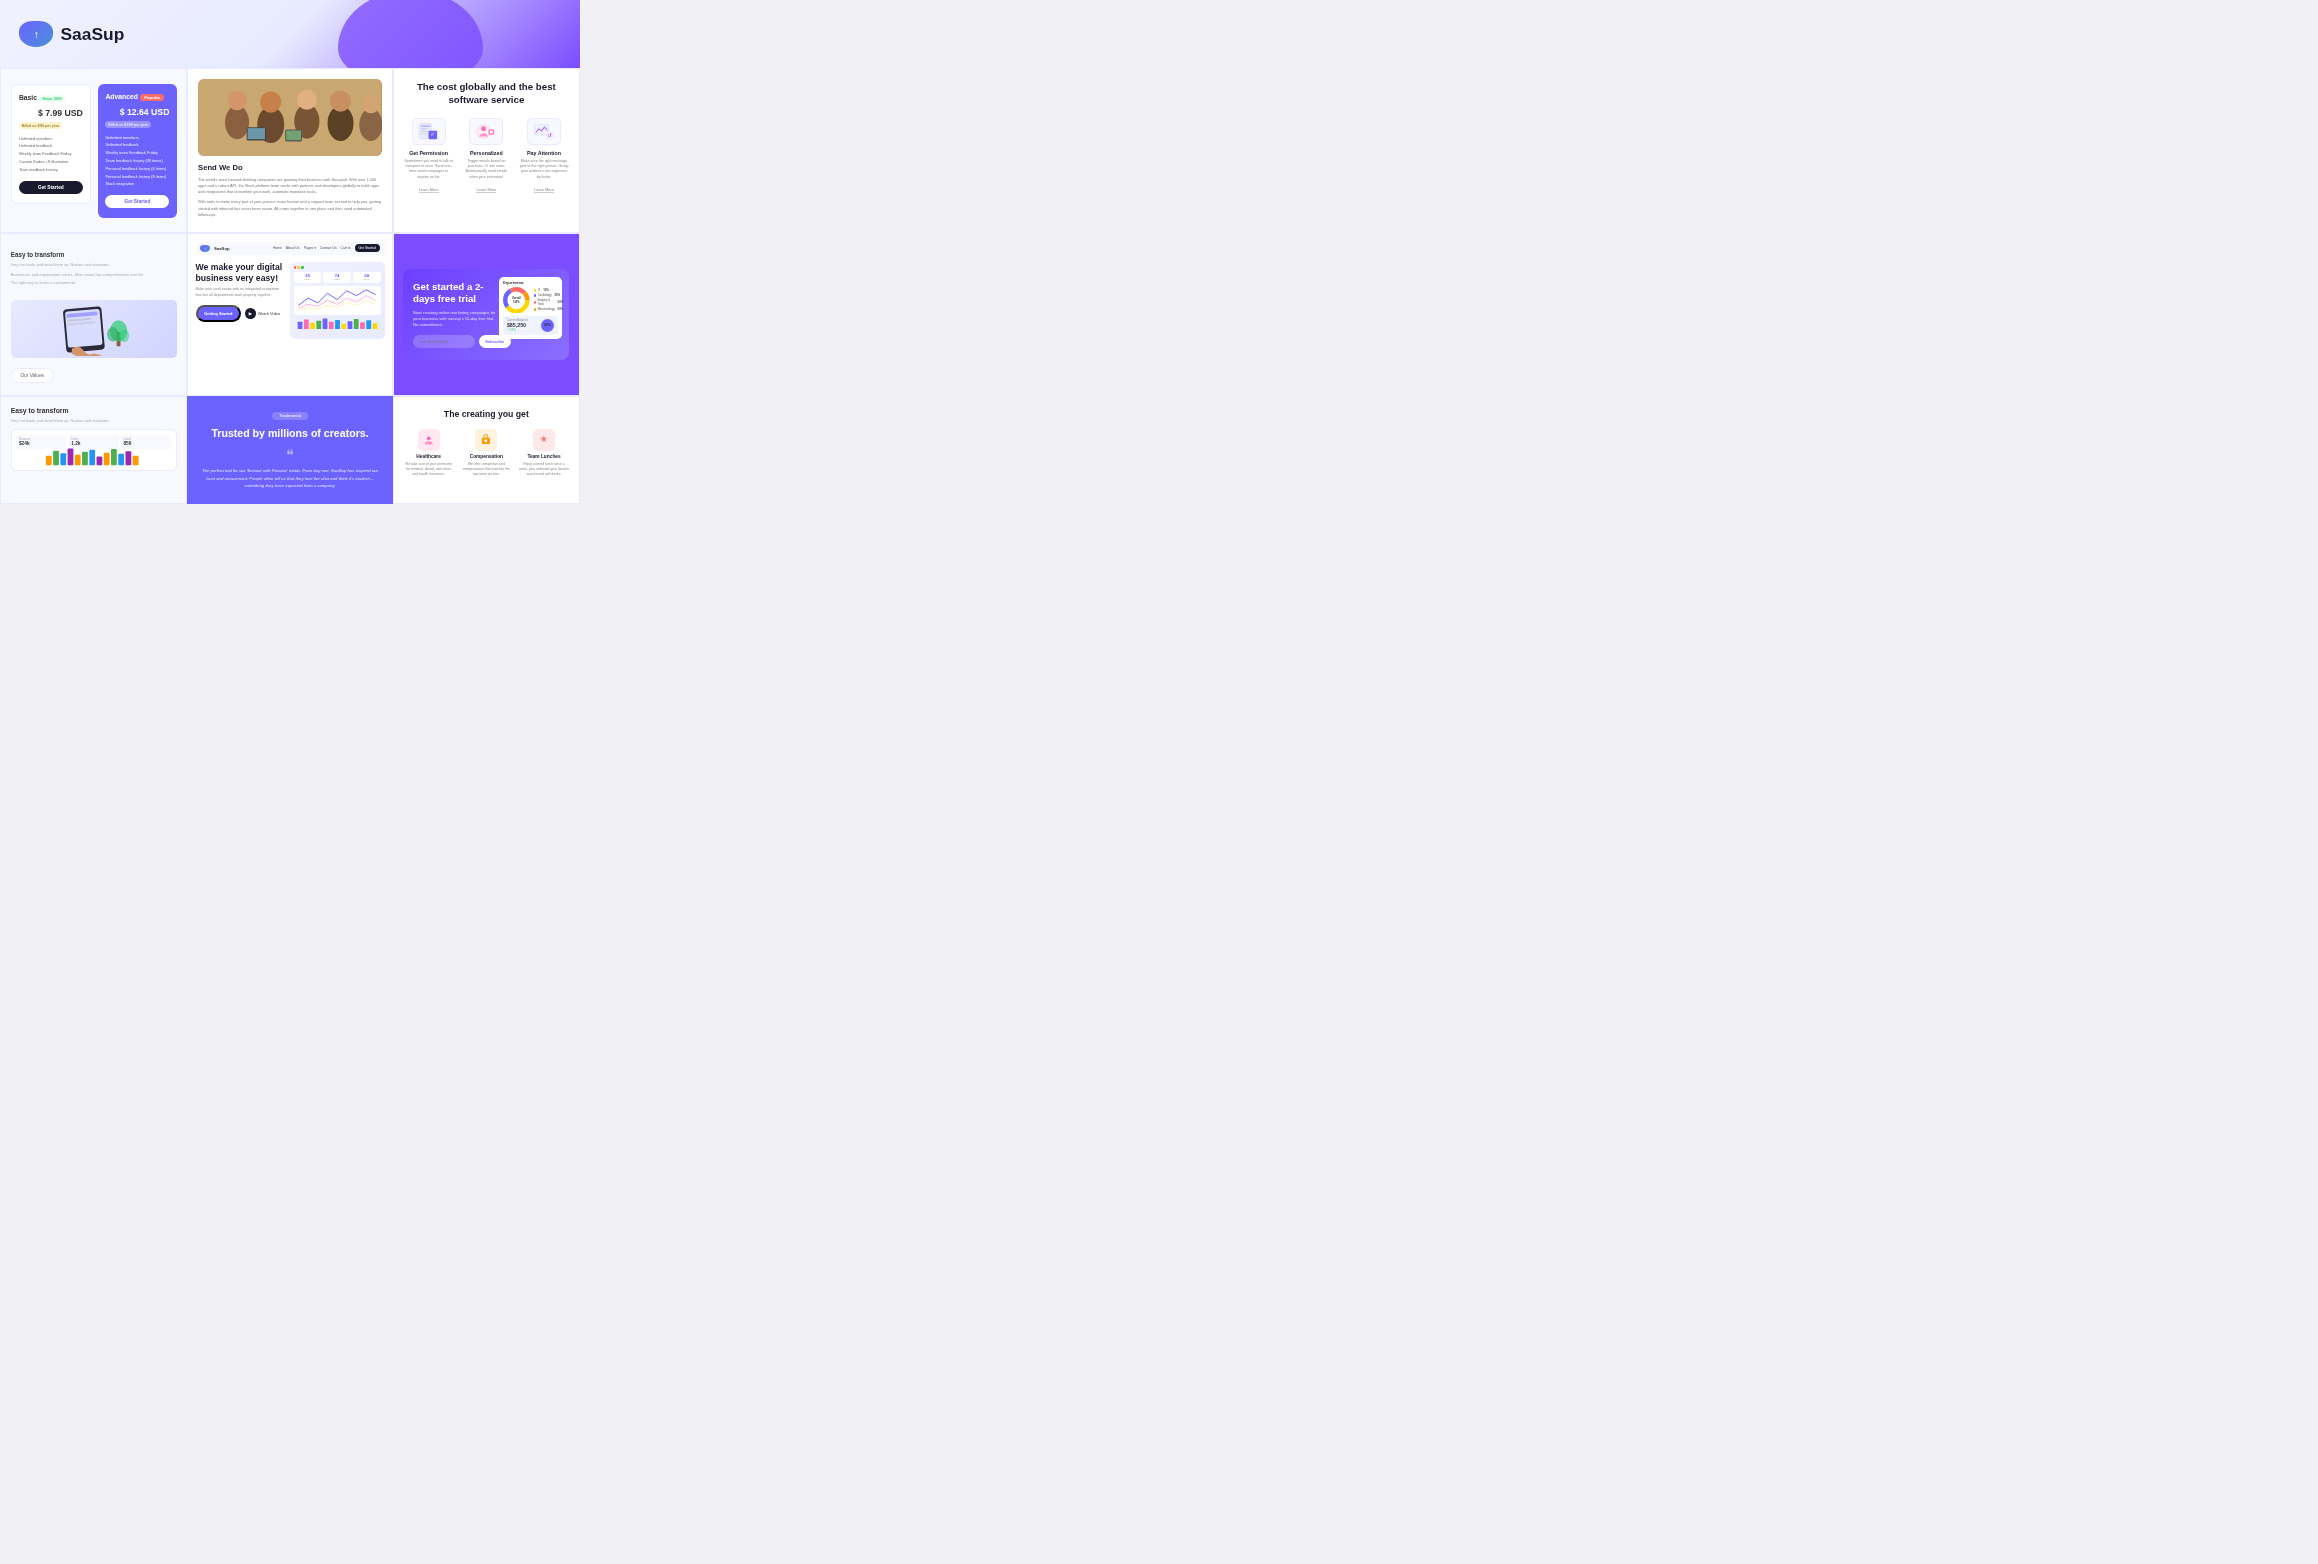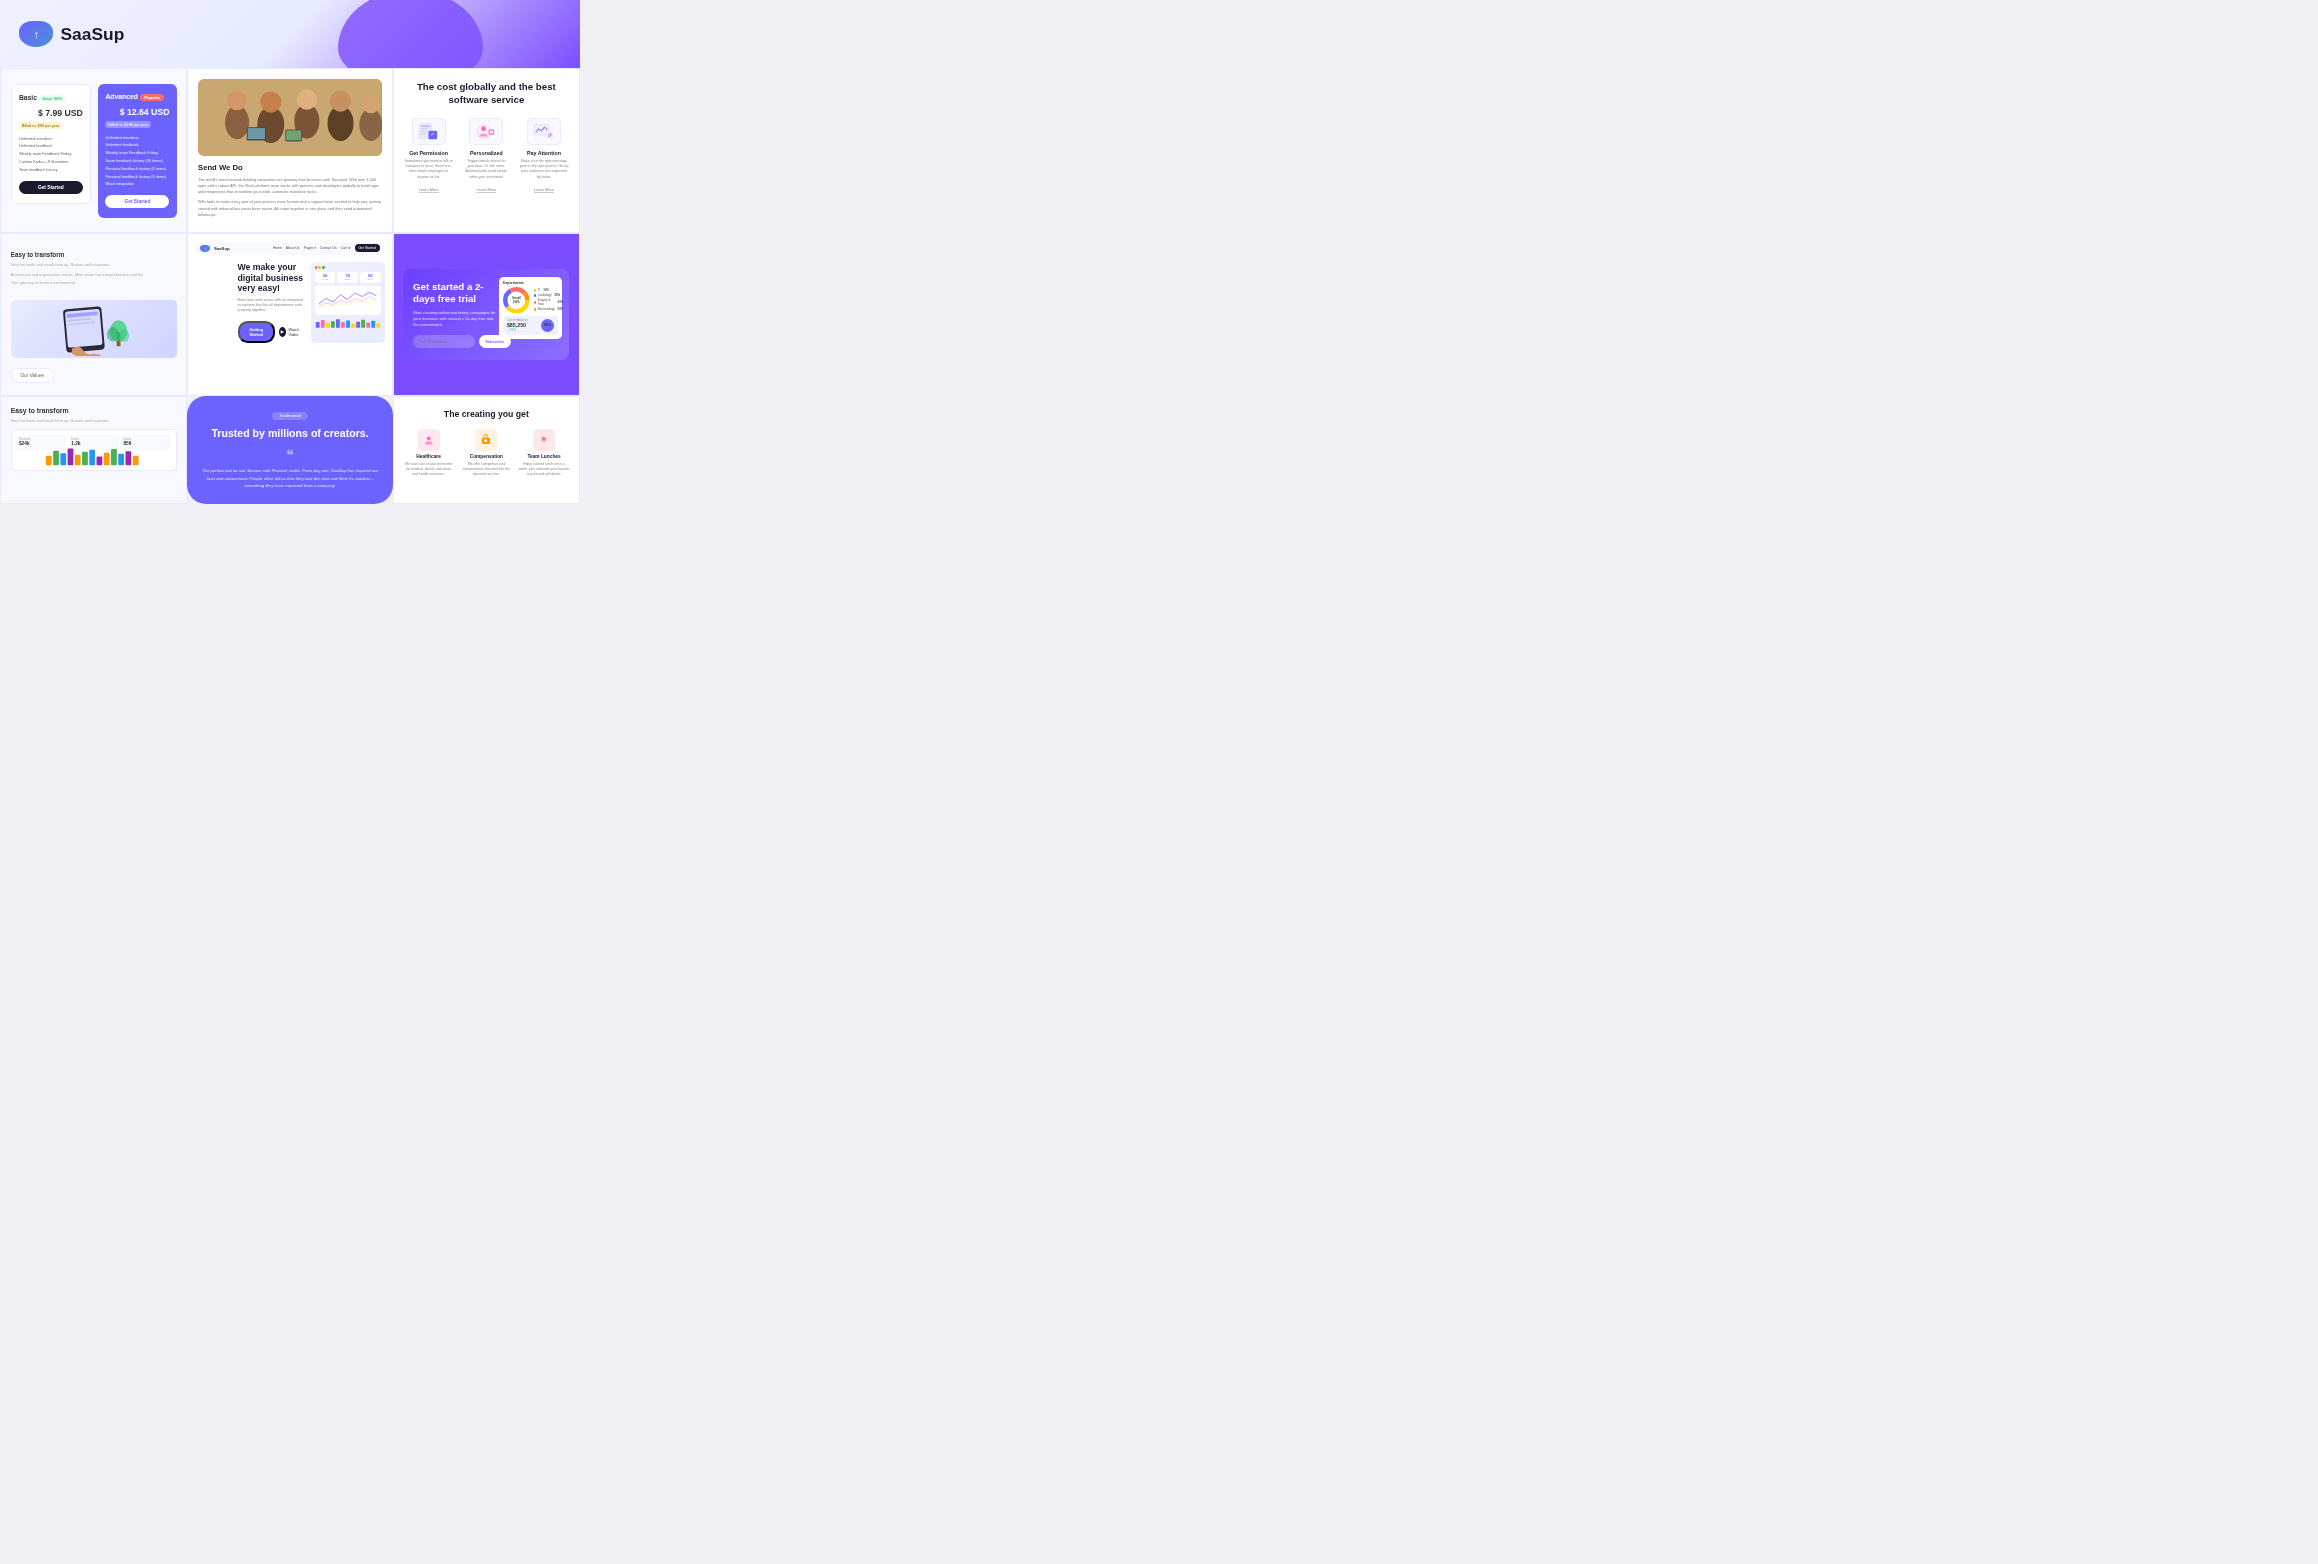--- a/index.html
+++ b/index.html
@@ -368,21 +368,20 @@
       cursor: pointer;
     }
 
     .hero-content {
       display: flex;
       gap: 7.2px;
     }
 
     .hero-text {
       flex: 1;
-      margin-left: 42px;
     }
 
     .hero-headline {
       font-size: 8.7px;
       font-weight: 900;
       color: #1a1a2e;
       line-height: 1.2;
       margin-bottom: 3.9px;
     }
 
@@ -604,21 +603,20 @@
     .cb-change { font-size: 2.9px; color: #2ecc71; }
     .cb-percent { font-size: 3.4px; font-weight: 700; color: #333; }
 
     
     .testimonial-section {
       grid-column: 2 / 3;
       grid-row: 4 / 5;
       background: #6c63ff;
       padding: 14.5px 12px;
       text-align: center;
-      border-radius: 19px;
     }
 
     .testimonial-badge {
       background: rgba(255,255,255,0.2);
       color: white;
       font-size: 4.3px;
       padding: 1.9px 7.7px;
       border-radius: 9.7px;
       display: inline-block;
       margin-bottom: 7.2px;

